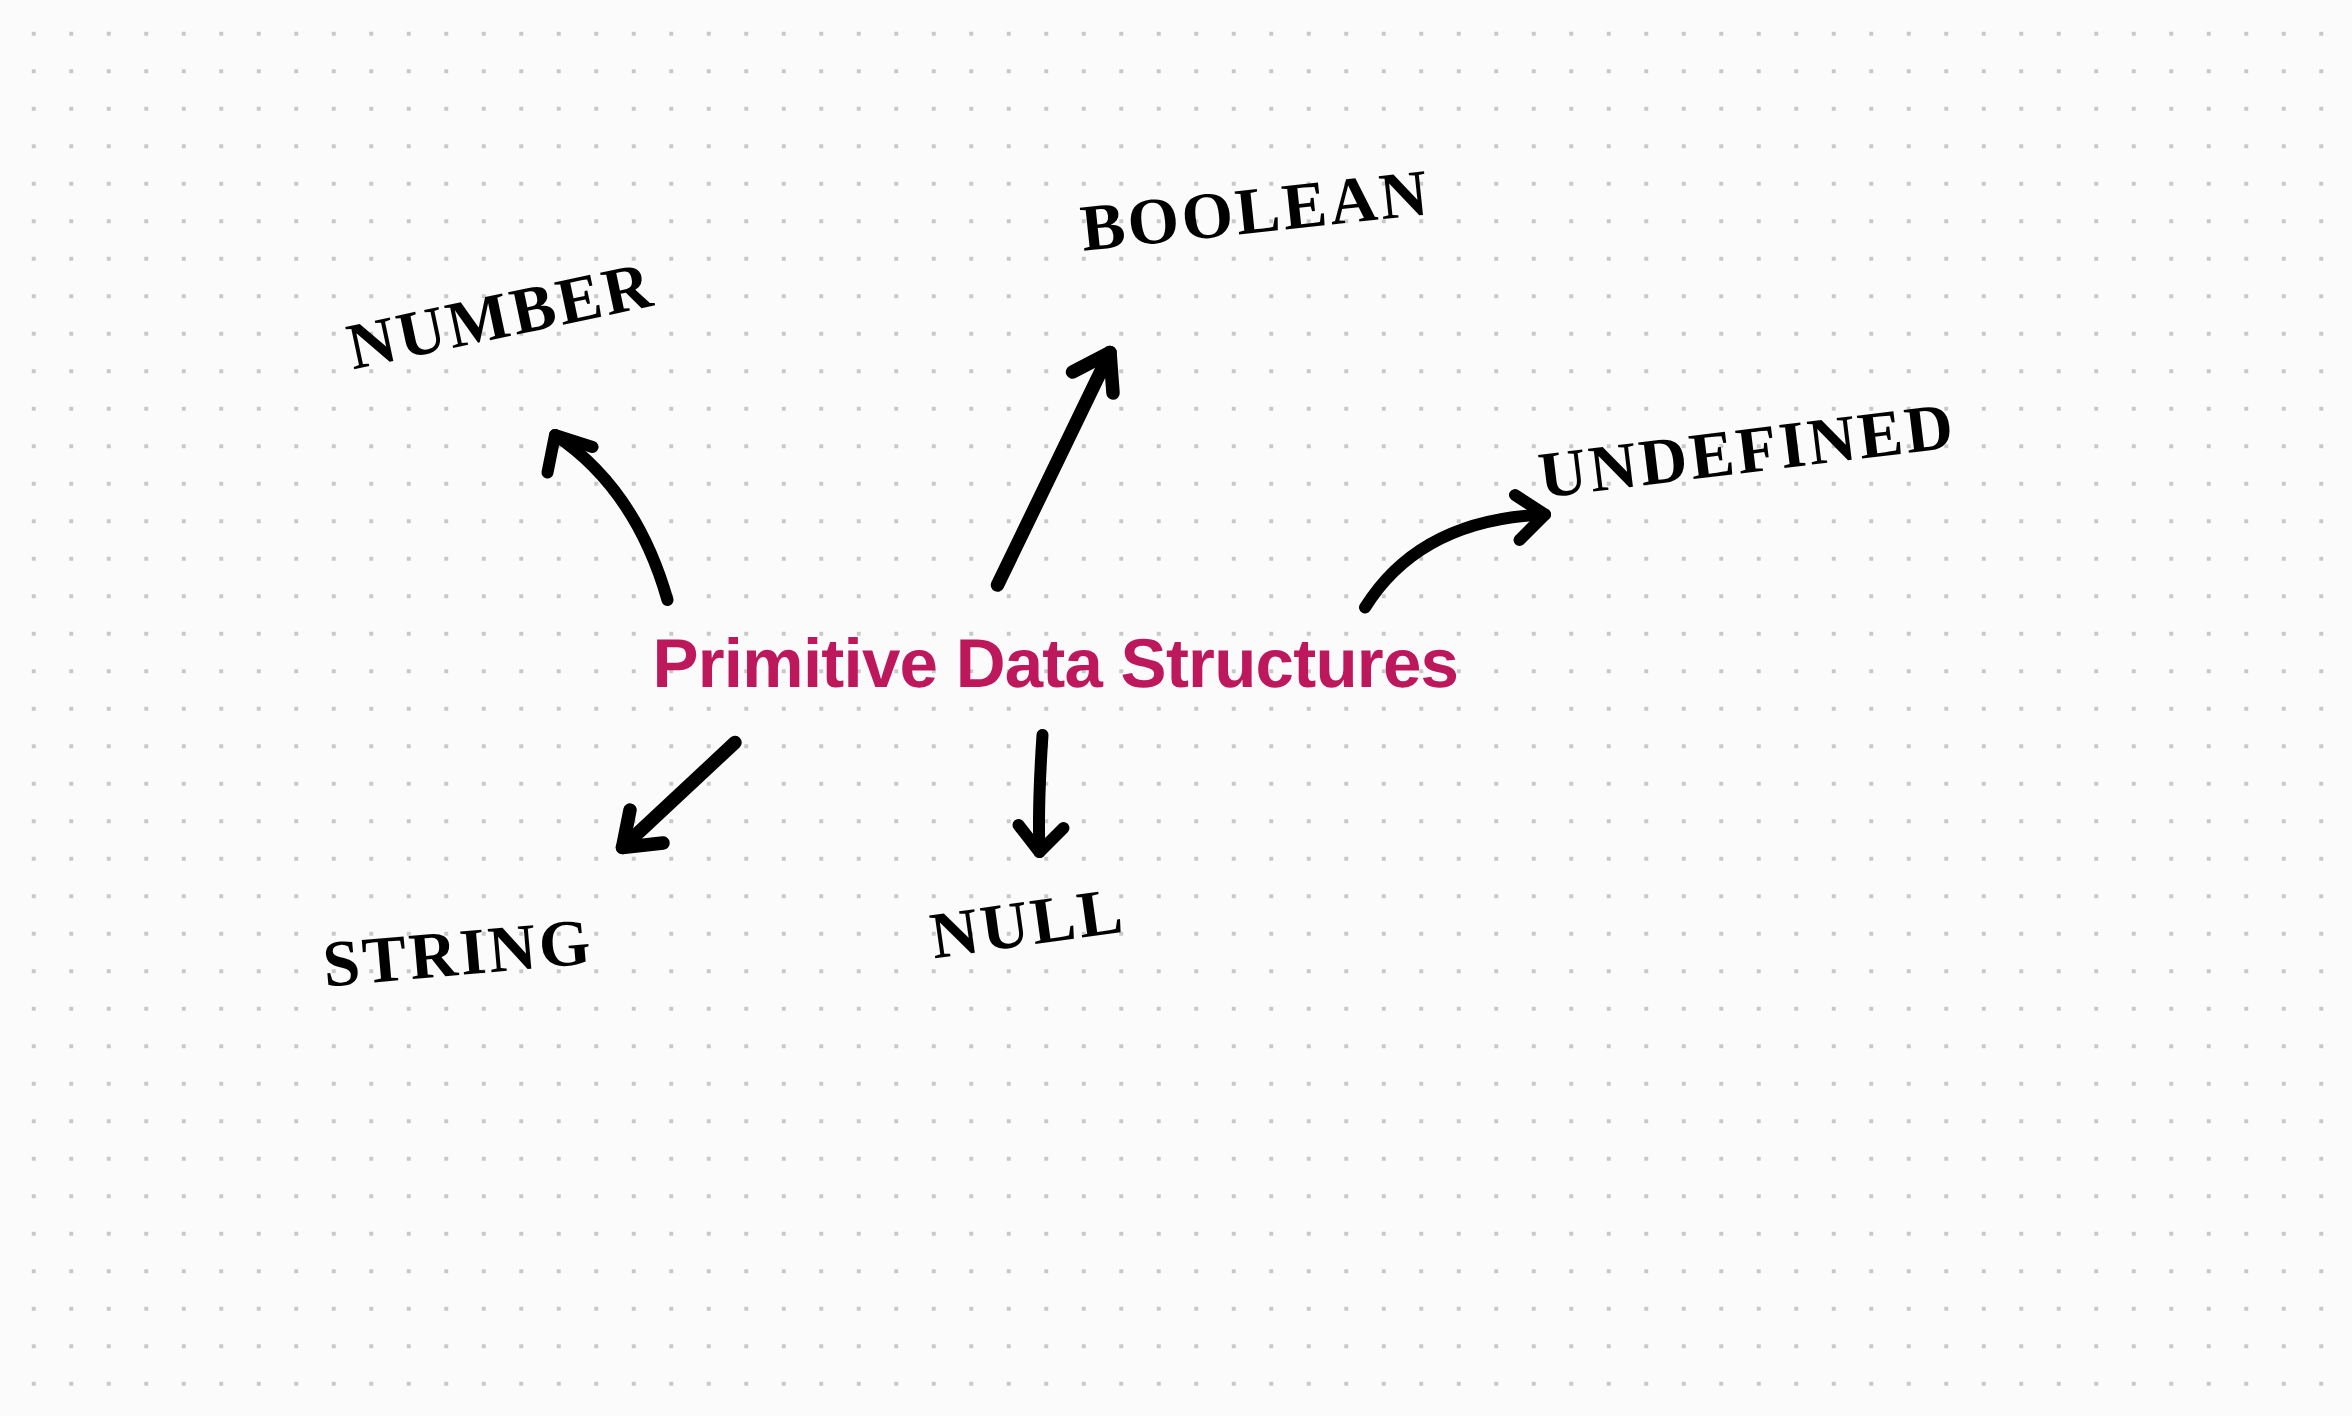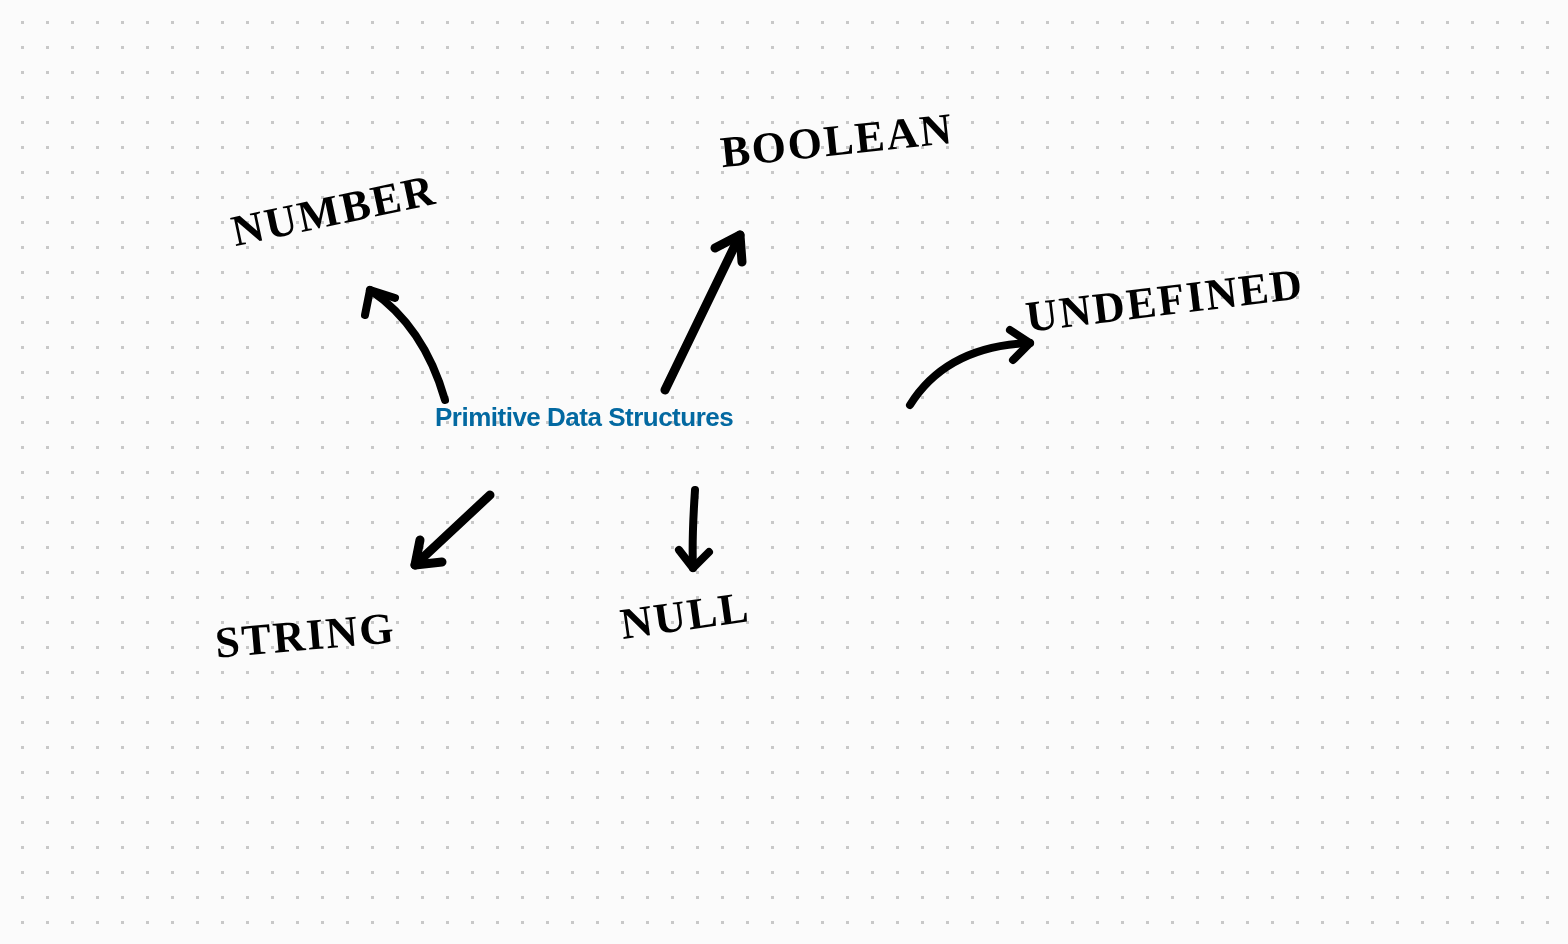--- a/index.html
+++ b/index.html
@@ -22,24 +22,24 @@
     
     .canvas {
       position: relative;
       width: 100%;
       height: 100%;
     }
     
     .center-title {
       position: absolute;
       left: 435px;
-      top: 402px;
-      font-size: 26px;
+      top: 415px;
+      font-size: 46px;
       font-weight: 700;
-      color: #0369a1;
+      color: #be185d;
       letter-spacing: -0.5px;
     }
     
     .hand-label {
       position: absolute;
       font-family: "Comic Sans MS", "Segoe Script", cursive;
       font-weight: 700;
       font-size: 44px;
       color: #000;
       letter-spacing: 2px;

